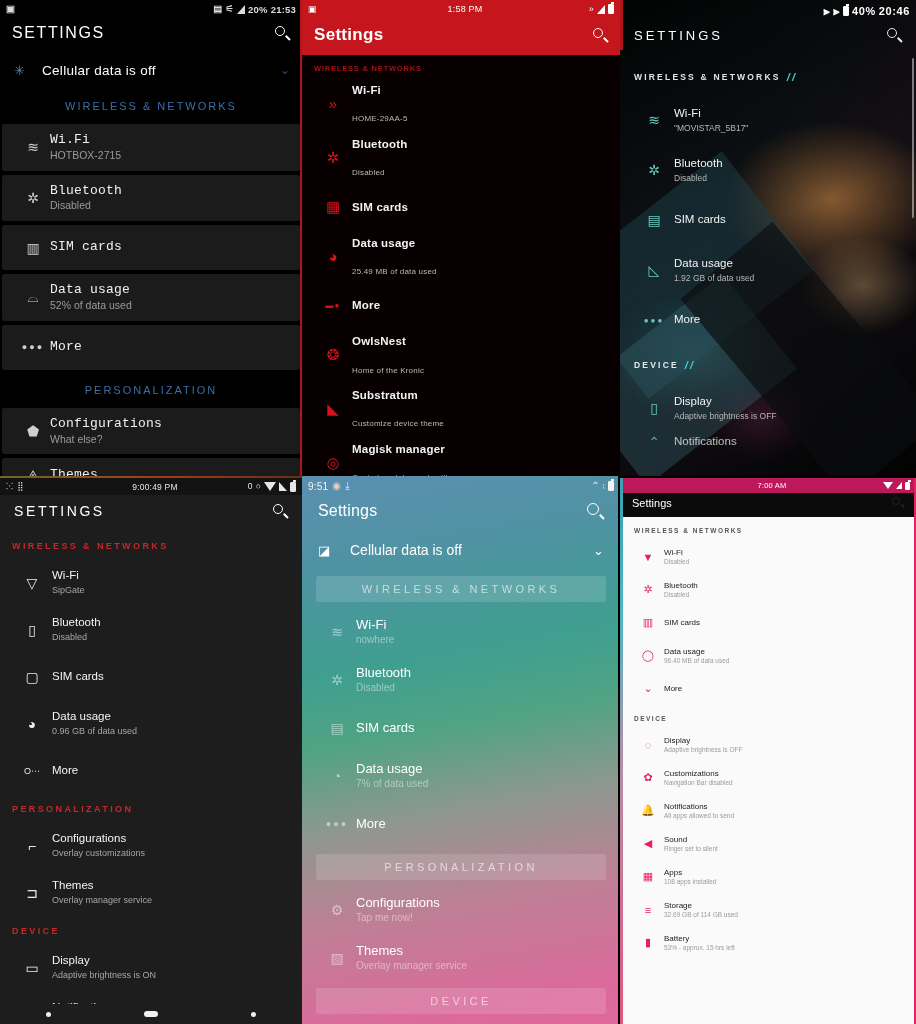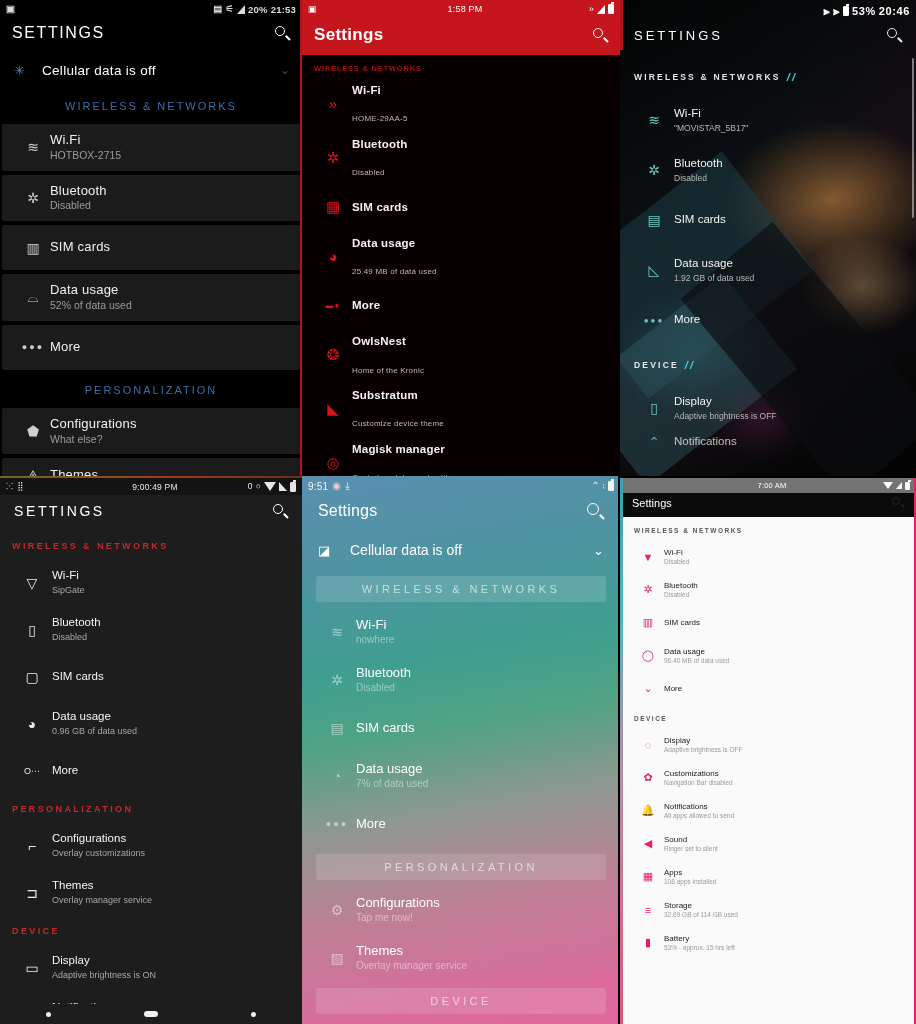--- a/index.html
+++ b/index.html
@@ -47,21 +47,21 @@
   #p1 .statusbar { color:#dcdcdc; height:18px; font-size:9.5px; font-weight:700; }
   #p1 .appbar { padding:6px 12px 8px 12px; }
   #p1 .appbar .title { font-size:16px; letter-spacing:1.6px; color:#fff; }
   #p1 .celldata { display:flex; align-items:center; padding:6px 12px; height:40px; }
   #p1 .celldata .lbl { font-size:13.5px; margin-left:30px; letter-spacing:.3px; }
   #p1 .chev { margin-left:auto; color:#2b4f7d; font-size:12px; }
   #p1 .section { text-align:center; font-size:11px; color:#3a6ea5; padding:10px 0 12px; letter-spacing:2px; font-weight:400; }
   #p1 .card { background:#1b1b1b; margin:0 2px 4px 2px; border-radius:2px; }
   #p1 .row { padding:9px 14px; min-height:45px; }
   #p1 .row .ico { width:34px; color:#cfcfcf; font-size:14px; }
-  #p1 .row .txt .t { font-size:13px; color:#f0f0f0; letter-spacing:.2px; }
+  #p1 .row .txt .t { font-size:13px; color:#f0f0f0; letter-spacing:.2px;font-family:Liberation Mono, monospace; }
   #p1 .row .txt .s { font-size:10.5px; color:#9a9a9a; margin-top:1px; }
   #p1 .edge-right { position:absolute; right:0; top:0; width:2px; height:100%; background:#b3141c; }
 
   
   #p2 { left:302px; top:0; width:318px; height:476px; background:#080000; color:#fff; }
   #p2 .statusbar { background:#c4161c; color:#fff; height:18px; }
   #p2 .appbar { background:#c4161c; padding:7px 12px 10px 12px; }
   #p2 .appbar .title { font-size:17px; font-weight:700; color:#fff; letter-spacing:.3px; }
   #p2 .section { font-size:7.5px; color:#a11219; padding:9px 0 4px 12px; letter-spacing:.8px; }
   #p2 .row { padding:7px 12px; min-height:45px; }
@@ -125,21 +125,21 @@
   #p5 .section { text-align:center; font-size:11px; letter-spacing:3.4px; color:rgba(255,255,255,.62);
      background:rgba(255,255,255,.14); margin:6px 14px; padding:7px 0; border-radius:3px; font-weight:400; }
   #p5 .row { padding:6px 16px; min-height:48px; }
   #p5 .row .ico { width:38px; color:rgba(255,255,255,.5); font-size:14px; }
   #p5 .row .txt .t { font-size:13px; color:#fff; }
   #p5 .row .txt .s { font-size:10px; color:rgba(255,255,255,.45); margin-top:2px; }
   #p5 .edge-right { position:absolute; right:0; top:0; width:2px; height:100%; background:#000; }
 
   
   #p6 { left:620px; top:478px; width:296px; height:546px; background:#fafafa; color:#212121; }
-  #p6 .statusbar { background:#737373; color:#fff; height:15px; font-size:7.5px; }
+  #p6 .statusbar { background:#be185d; color:#fff; height:15px; font-size:7.5px; }
   #p6 .appbar { background:#0b0b0b; padding:4px 12px 8px 12px; }
   #p6 .appbar .title { font-size:11px; color:#fff; font-weight:400; }
   #p6 .section { font-size:6.5px; color:#555; padding:10px 0 6px 14px; letter-spacing:1.5px; }
   #p6 .row { padding:4px 12px; min-height:33px; }
   #p6 .row .ico { width:32px; color:#e91e63; font-size:11px; }
   #p6 .row .txt .t { font-size:8px; color:#212121; font-weight:500; }
   #p6 .row .txt .s { font-size:6.5px; color:#9b9b9b; margin-top:1px; }
   #p6 .edge-left { position:absolute; left:0; top:0; width:3px; height:100%;
      background:linear-gradient(180deg,#3aa0b5 0%,#4fb3c2 25%,#b98ba6 55%,#e0557f 100%); }
   #p6 .edge-right { position:absolute; right:0; top:0; width:2px; height:100%; background:#e91e63; }
@@ -320,21 +320,21 @@
     <div class="shard" style="left:-40px;top:200px;width:210px;height:150px;background:rgba(30,60,70,.55);"></div>
     <div class="shard" style="left:-30px;top:320px;width:190px;height:120px;background:rgba(60,110,120,.35);"></div>
     <div class="shard" style="left:130px;top:230px;width:120px;height:260px;background:rgba(10,12,14,.65);transform:rotate(-40deg);"></div>
     <div class="edge-left"></div>
     <div class="content">
       <div class="statusbar">
         <span class="sb-right">
           <span class="glyph">⫸</span>
           <span class="glyph">⫸</span>
           <span class="batt"></span>
-          <span>53%</span>
+          <span>40%</span>
           <span>20:46</span>
         </span>
       </div>
       <div class="appbar">
         <span class="title">SETTINGS</span>
         <span class="search-ico">
             <i></i>
             <b></b>
           </span>
       </div>

